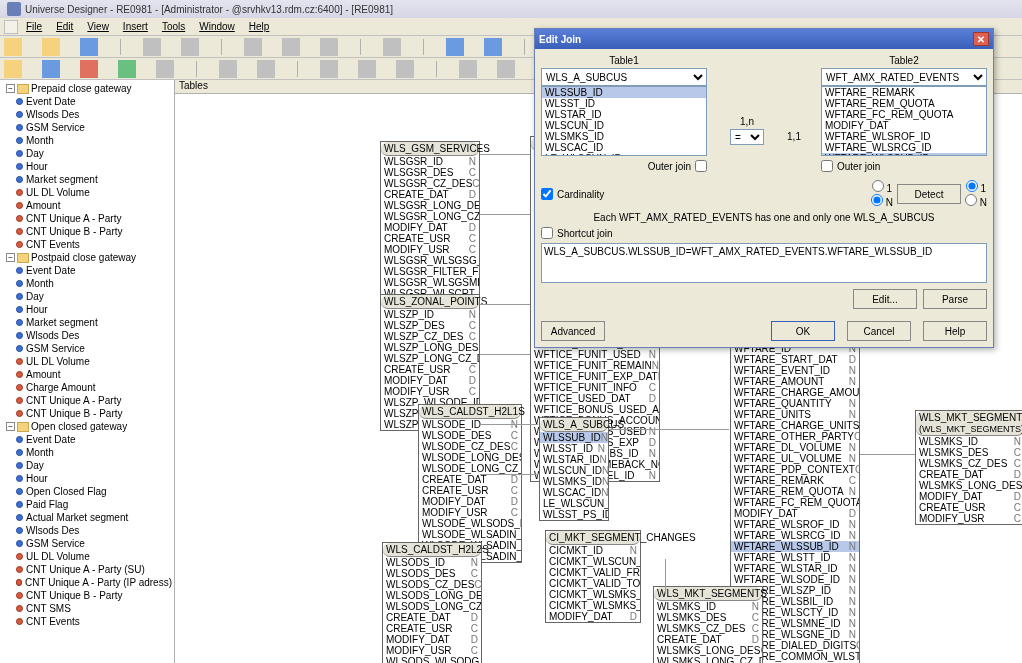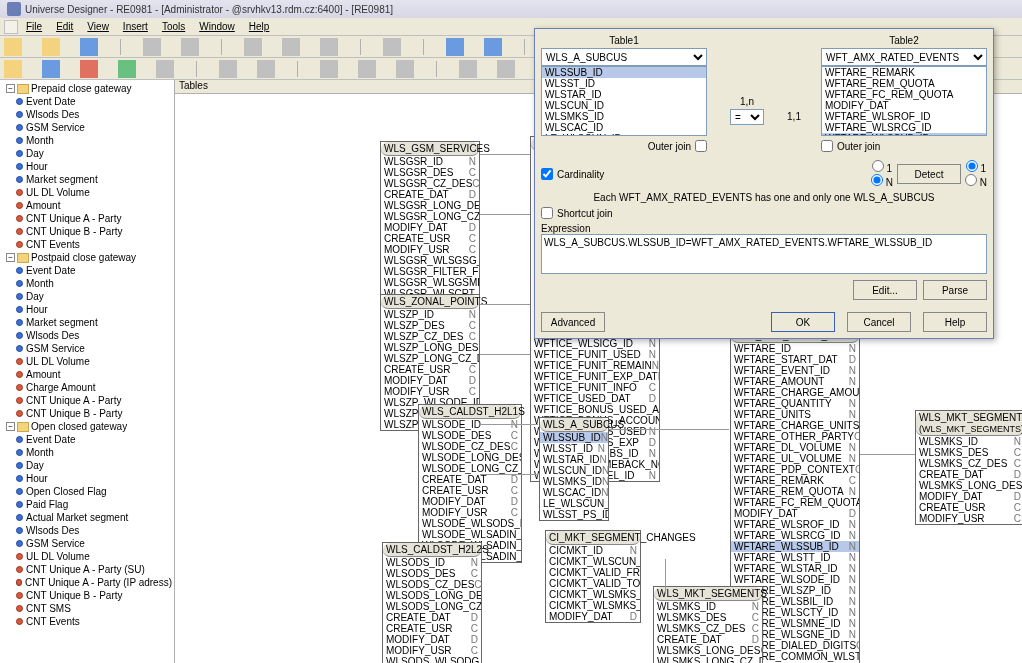--- a/index.html
+++ b/index.html
@@ -908,20 +908,24 @@
         <div class="line" style="left: 305px; top: 380px; width: 58px; height: 1px;"></div>
         <div class="line" style="left: 434px; top: 335px; width: 120px; height: 1px;"></div>
         <div class="line" style="left: 490px; top: 465px; width: 1px; height: 35px;"></div>
         <div class="line" style="left: 490px; top: 500px; width: 0px; height: 0px;"></div>
         <div class="line" style="left: 685px; top: 360px; width: 55px; height: 1px;"></div>
       </div>
   </div>
 </div>
 
 <div class="dialog">
+  <div class="dtitle">
+    <span>Edit Join</span>
+    <div class="x">✕</div>
+  </div>
   <div class="dbody">
     <div class="tblhdrs">
       <div class="col">
         <div class="lbl">Table1</div>
         <select class="wide"><option>WLS_A_SUBCUS</option></select>
         <div class="listbox" id="lb1">
             <div class="sel">WLSSUB_ID</div>
             <div>WLSST_ID</div>
             <div>WLSTAR_ID</div>
             <div>WLSCUN_ID</div>
@@ -973,21 +977,20 @@
         <label><input type="radio" name="cr" checked="" style=""> <span>1</span></label>
         <label><input type="radio" name="cr" style=""> <span>N</span></label>
       </div>
     </div>
     <div class="hint">Each WFT_AMX_RATED_EVENTS has one and only one WLS_A_SUBCUS</div>
 
     <div class="chk">
       <input type="checkbox" style="">
       <span>Shortcut join</span>
     </div>
-    <div style="font-size:10px;">Expression</div>
     <textarea style="">WLS_A_SUBCUS.WLSSUB_ID=WFT_AMX_RATED_EVENTS.WFTARE_WLSSUB_ID</textarea>
     <div style="display:flex; justify-content:flex-end; gap:6px; margin-top:4px;">
       <button class="btn">Edit...</button>
       <button class="btn">Parse</button>
     </div>
   </div>
   <div class="foot">
     <button class="btn" style="margin-right:auto;">Advanced</button>
     <button class="btn" style="border:1px solid #3a5fb8;">OK</button>
     <button class="btn">Cancel</button>

